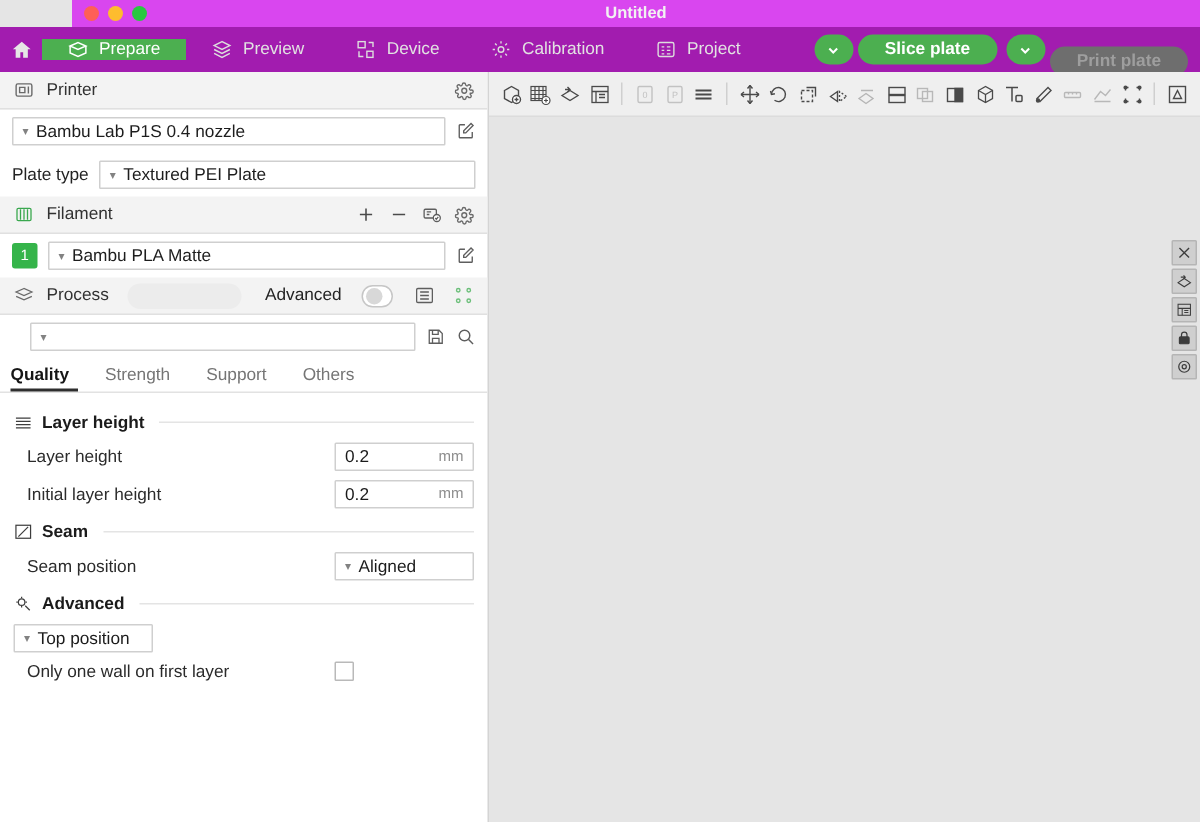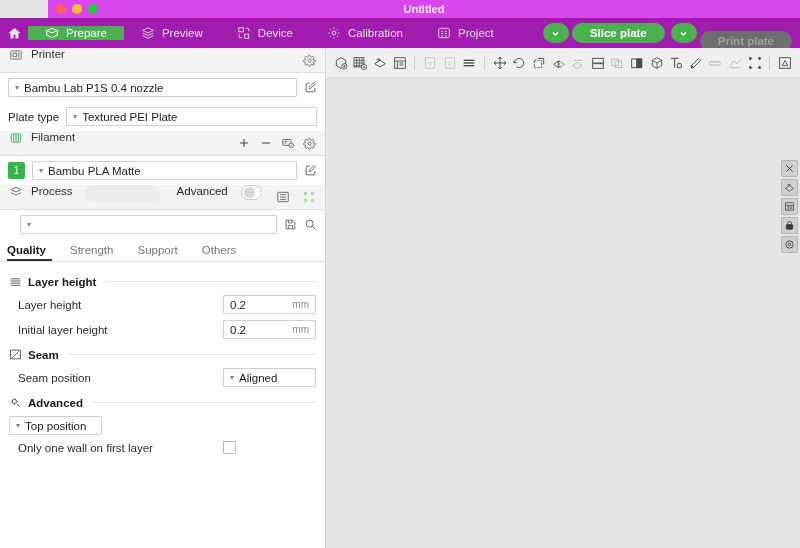--- a/index.html
+++ b/index.html
@@ -58,21 +58,21 @@
   .body-area { display: flex; height: 500px; }
   .sidebar {
     width: 326px; background: #ffffff; border-right: 1px solid #d4d4d4;
     display: flex; flex-direction: column; overflow: hidden;
   }
   .viewport { flex: 1; position: relative; background: #e5e5e5; overflow: hidden; }
 
   
   .sec-head {
     height: 25px; background: #f3f3f3; border-bottom: 1px solid #e0e0e0;
-    display: flex; padding: 0 9px; gap: 8px;
+    display: flex; align-items: center; padding: 0 9px; gap: 8px;
     font-size: 11.5px; color: #323232;
   }
   .sec-head .title { flex: 1; }
   .sec-head .act { color: #6b6b6b; cursor: pointer; display: flex; align-items: center; }
 
   .row { display: flex; align-items: center; padding: 5px 8px; gap: 7px; }
 
   .combo {
     flex: 1; height: 19px; border: 1px solid #cfcfcf; background: #fff;
     display: flex; align-items: center; padding: 0 6px; gap: 5px;

